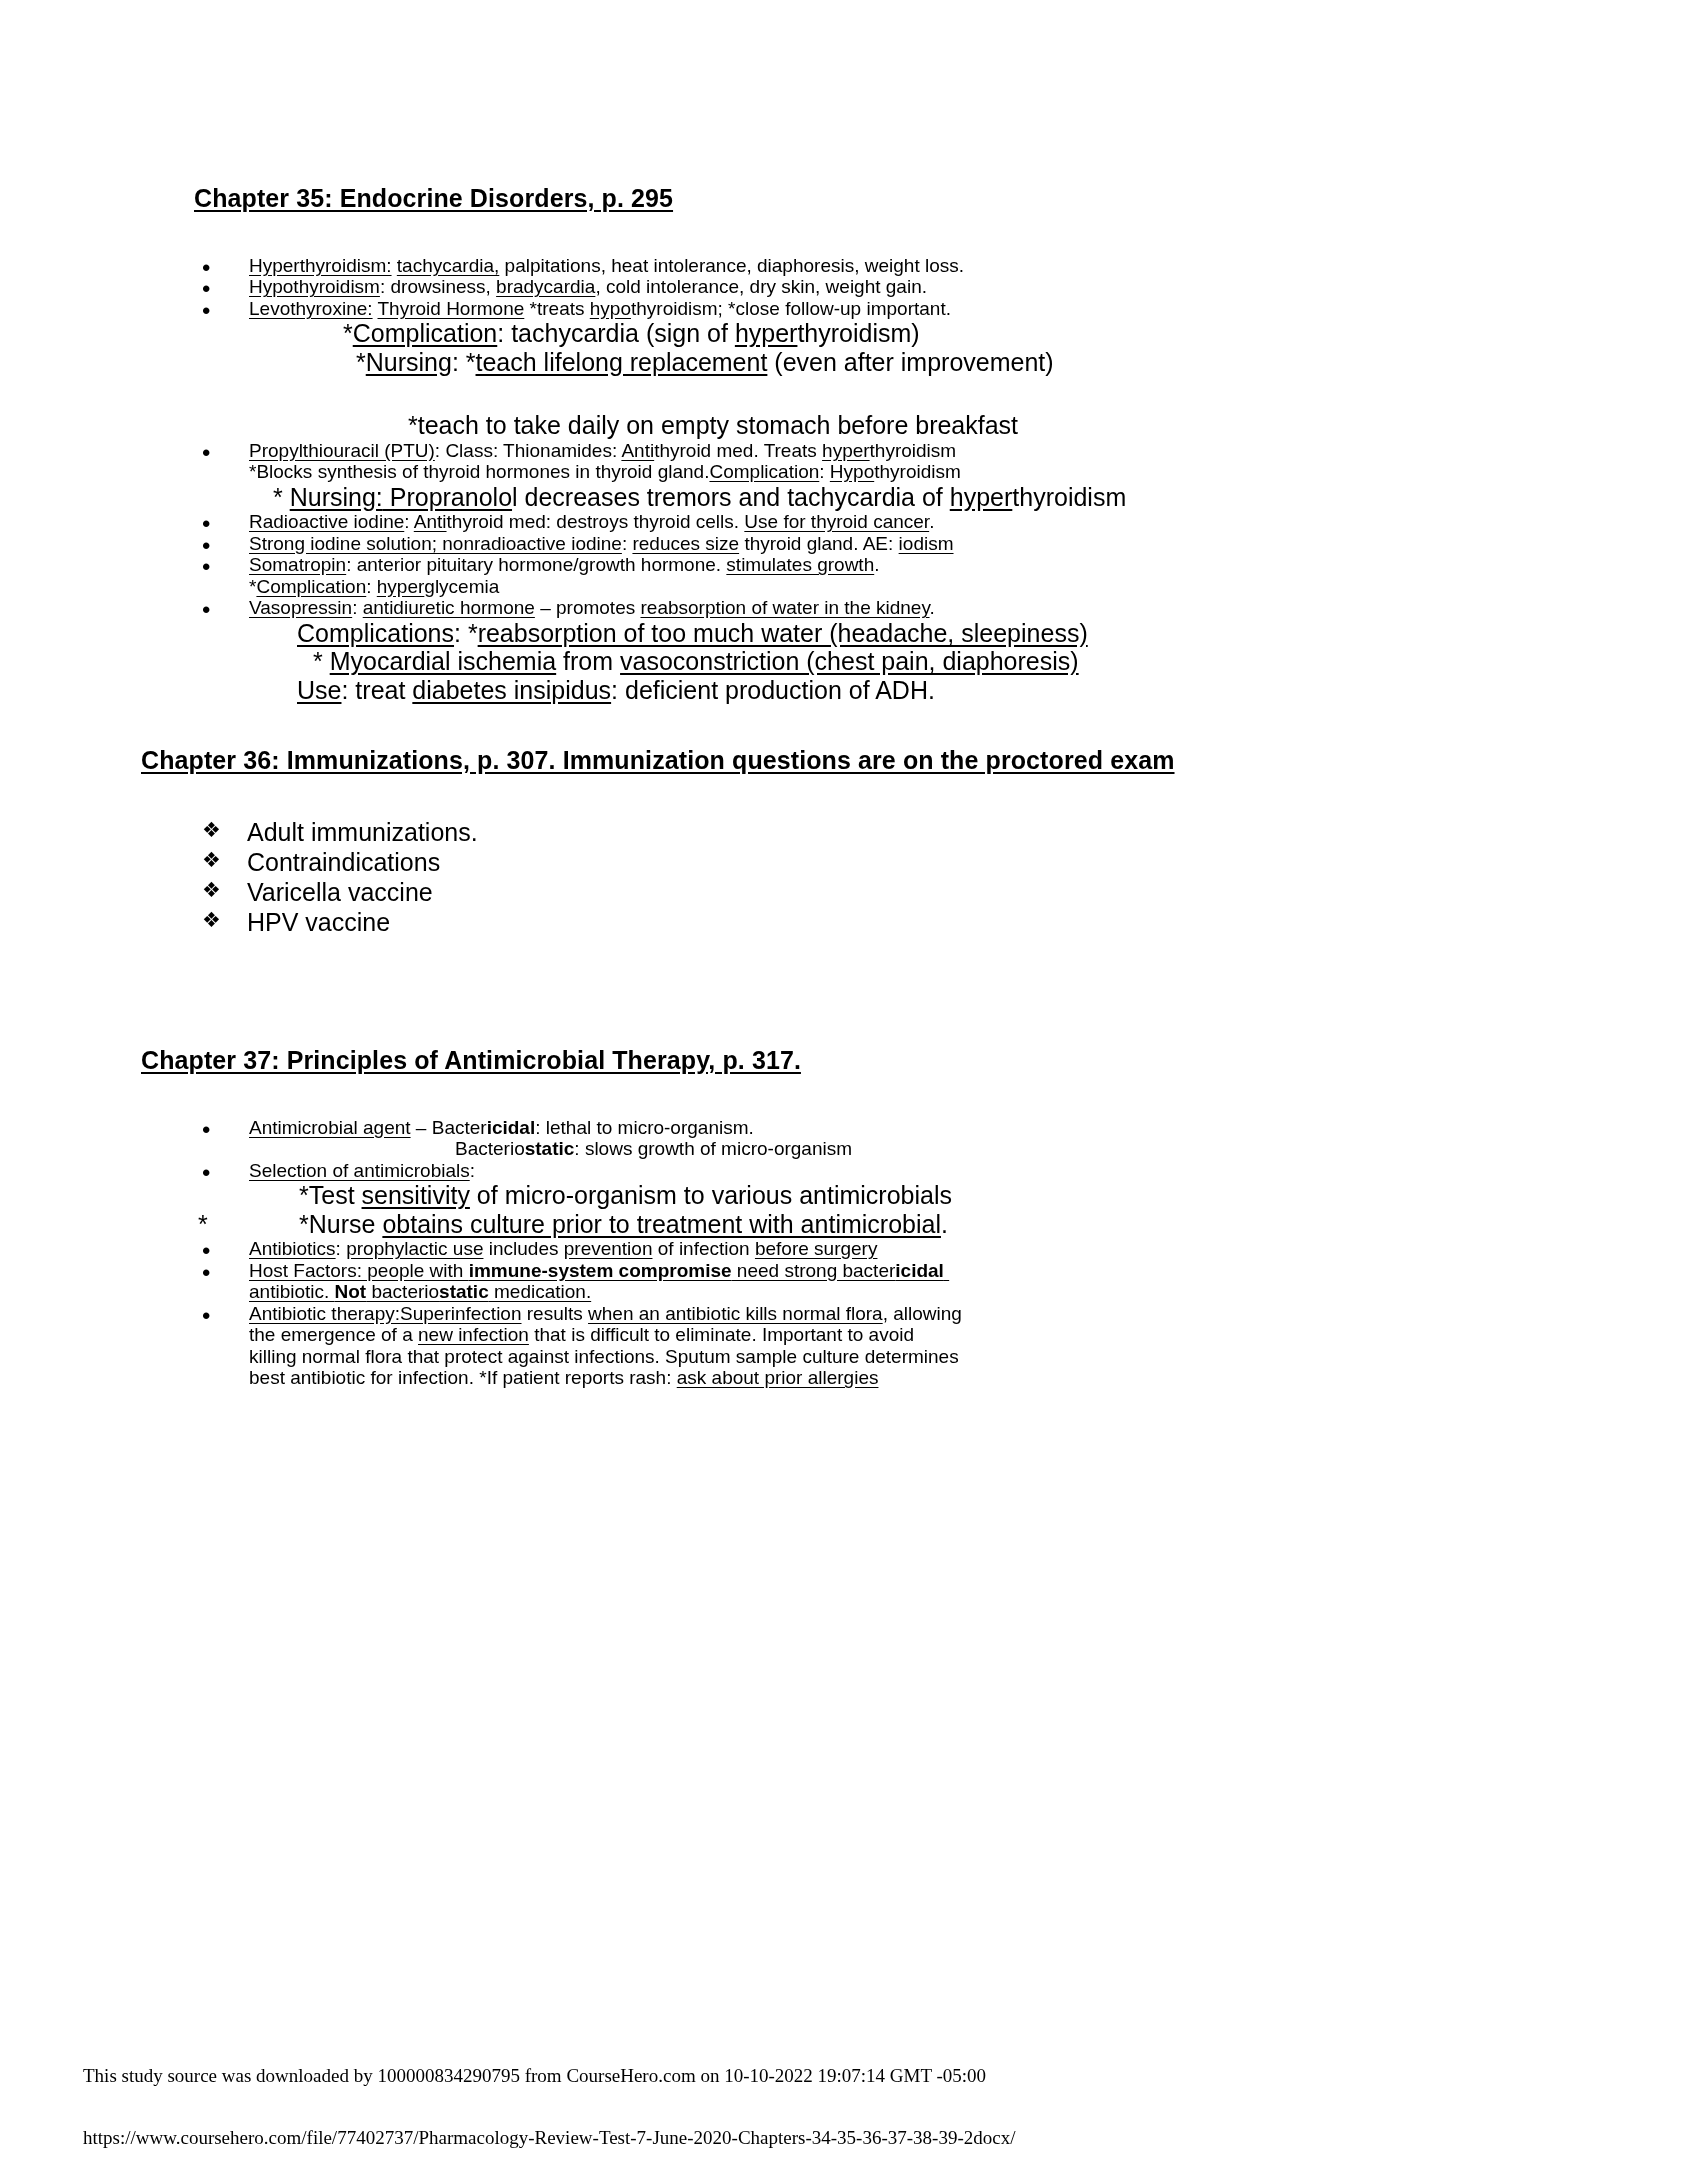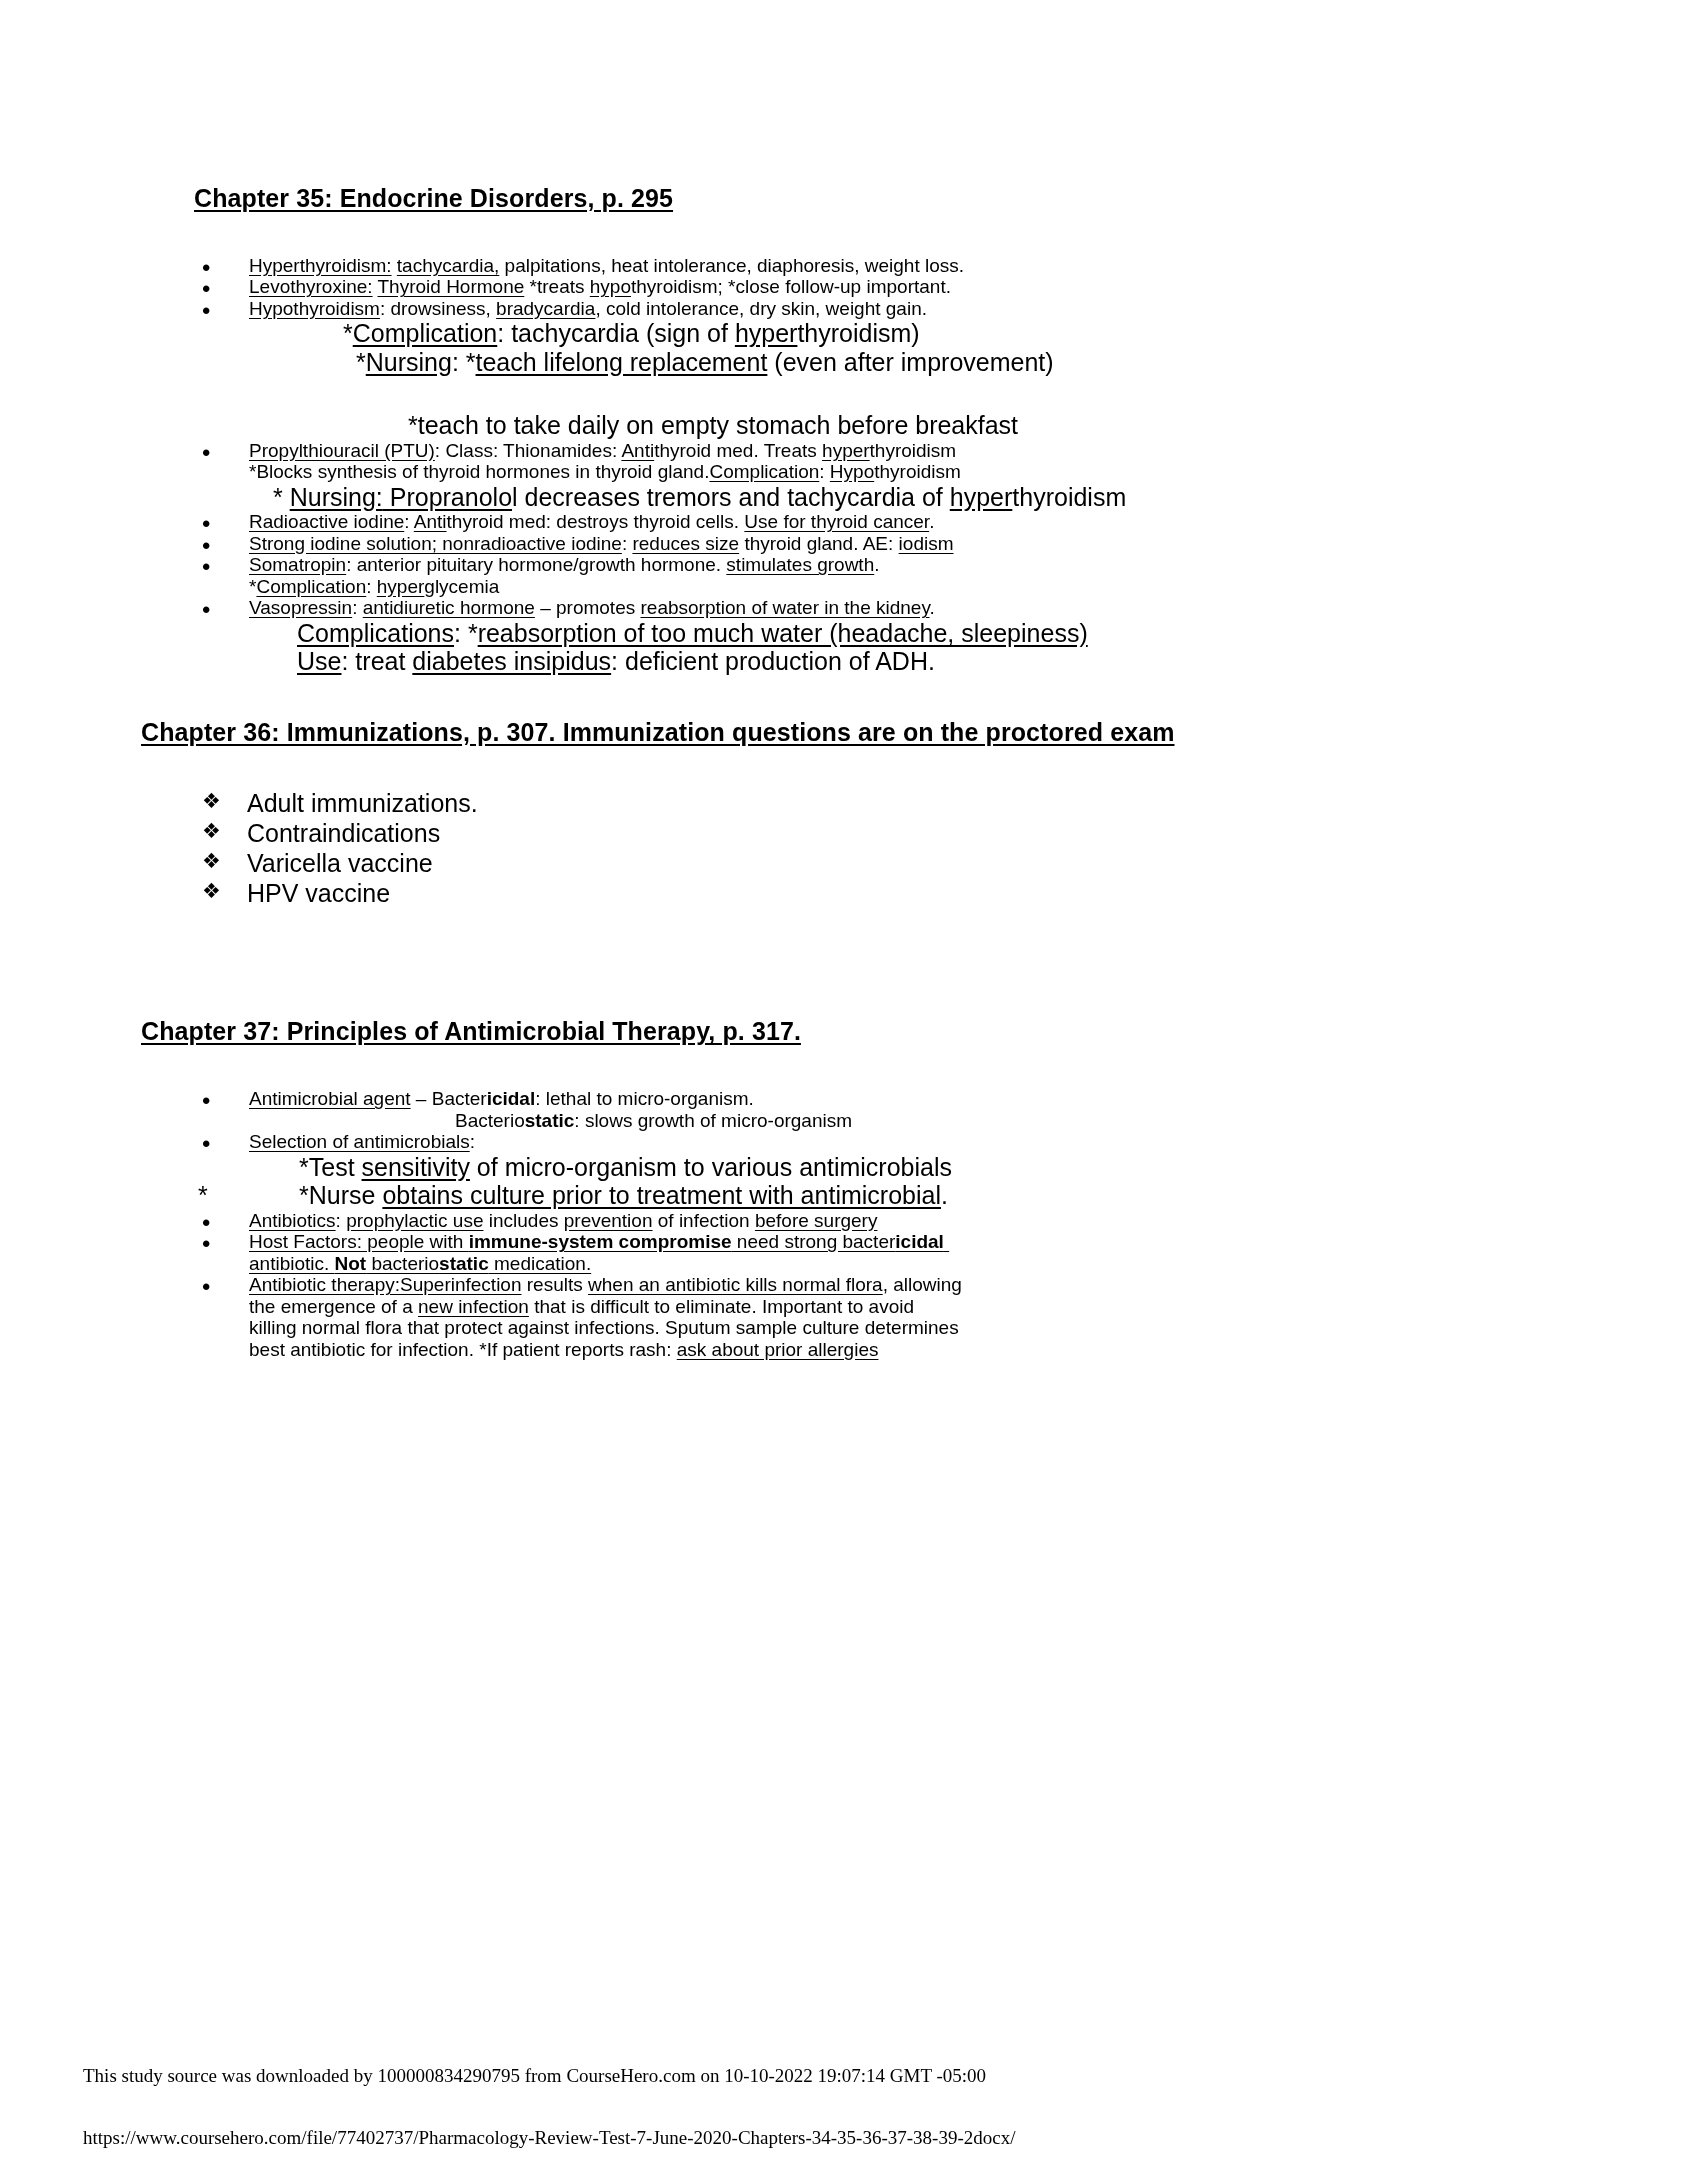--- a/index.html
+++ b/index.html
@@ -136,25 +136,25 @@
 
     <div class="gap-md"></div>
 
     <ul class="lvl1">
 
       <li class="bulleted">
         <span class="u">Hyperthyroidism:</span><span> </span><span class="u">tachycardia,</span><span> palpitations, heat intolerance, diaphoresis, weight loss.</span>
       </li>
 
       <li class="bulleted">
+        <span class="u">Hypothyroidism</span><span>:  drowsiness, </span><span class="u">bradycardia</span><span>, cold intolerance, dry skin, weight gain.</span>
+      </li>
+
+      <li class="bulleted">
         <span class="u">Levothyroxine:</span><span> </span><span class="u">Thyroid Hormone</span><span> *treats </span><span class="u">hypo</span><span>thyroidism; *close follow-up important.</span>
-      </li>
-
-      <li class="bulleted">
-        <span class="u">Hypothyroidism</span><span>:  drowsiness, </span><span class="u">bradycardia</span><span>, cold intolerance, dry skin, weight gain.</span>
       </li>
     </ul>
 
     <div class="plain-line ind-1">
       <span>*</span><span class="u">Complication</span><span>: tachycardia (sign of </span><span class="u">hyper</span><span>thyroidism)</span>
     </div>
 
     <div class="plain-line ind-2">
       <span>*</span><span class="u">Nursing</span><span>: *</span><span class="u">teach lifelong replacement</span><span> (even after improvement)</span>
     </div>
@@ -188,20 +188,23 @@
 
       <li class="bulleted">
         <span class="u">Vasopressin</span><span>: </span><span class="u">antidiuretic hormone</span><span> – promotes </span><span class="u">reabsorption of water in the kidney</span><span>.</span>
       </li>
     </ul>
 
     <div class="plain-line ind-6">
       <span class="u">Complications</span><span>: *</span><span class="u">reabsorption of too much water (headache, sleepiness)</span>
     </div>
 
+    <div class="plain-line ind-7">
+      <span>* </span><span class="u">Myocardial ischemia</span><span> from </span><span class="u">vasoconstriction (chest pain, diaphoresis)</span>
+    </div>
 
     <div class="plain-line ind-5" style="padding-left:103px;">
       <span class="u">Use</span><span>:  treat </span><span class="u">diabetes insipidus</span><span>: deficient production of ADH.</span>
     </div>
 
     <div class="gap-md"></div>
 
     <div class="heading-block" style="margin-left:-53px;">
       <span class="chapter-heading"><span class="u">Chapter 36: Immunizations,  p. 307.  Immunization questions are on the proctored exam</span></span>
     </div>

